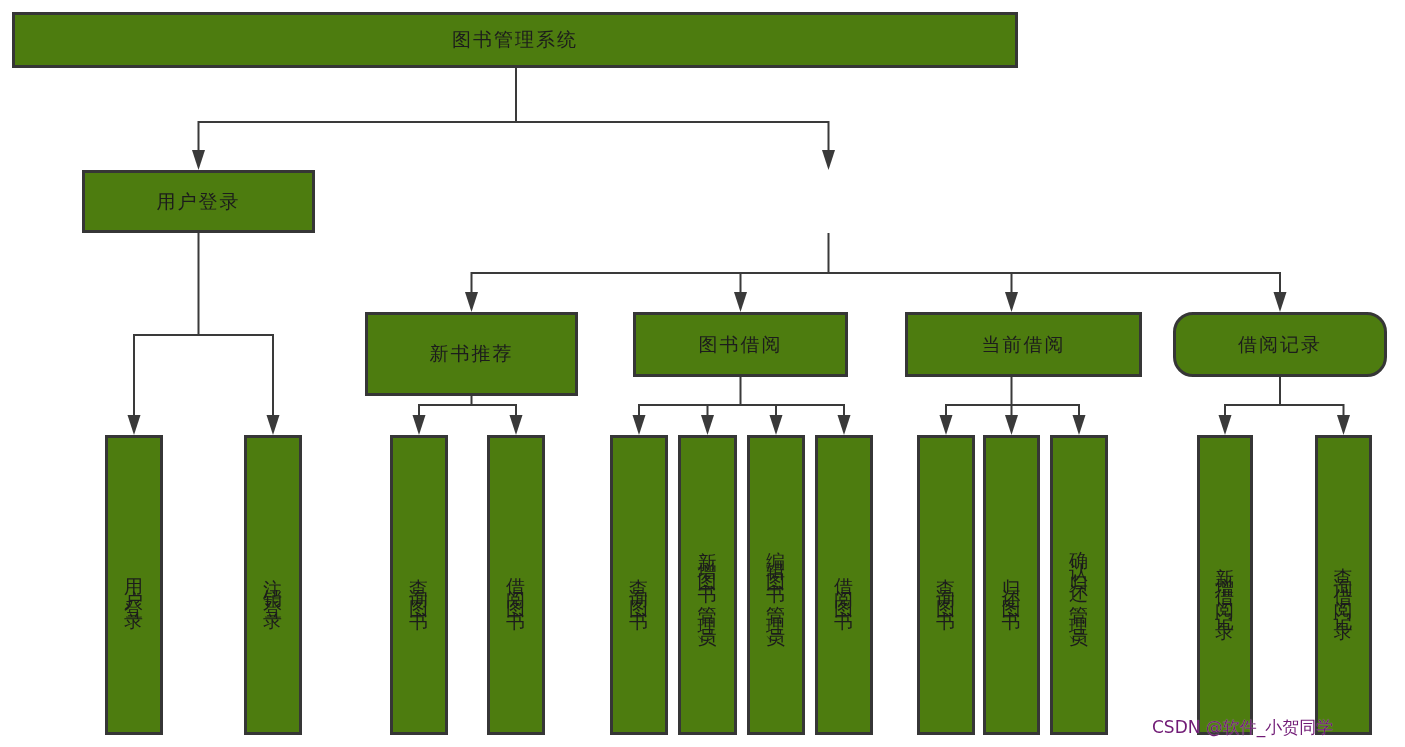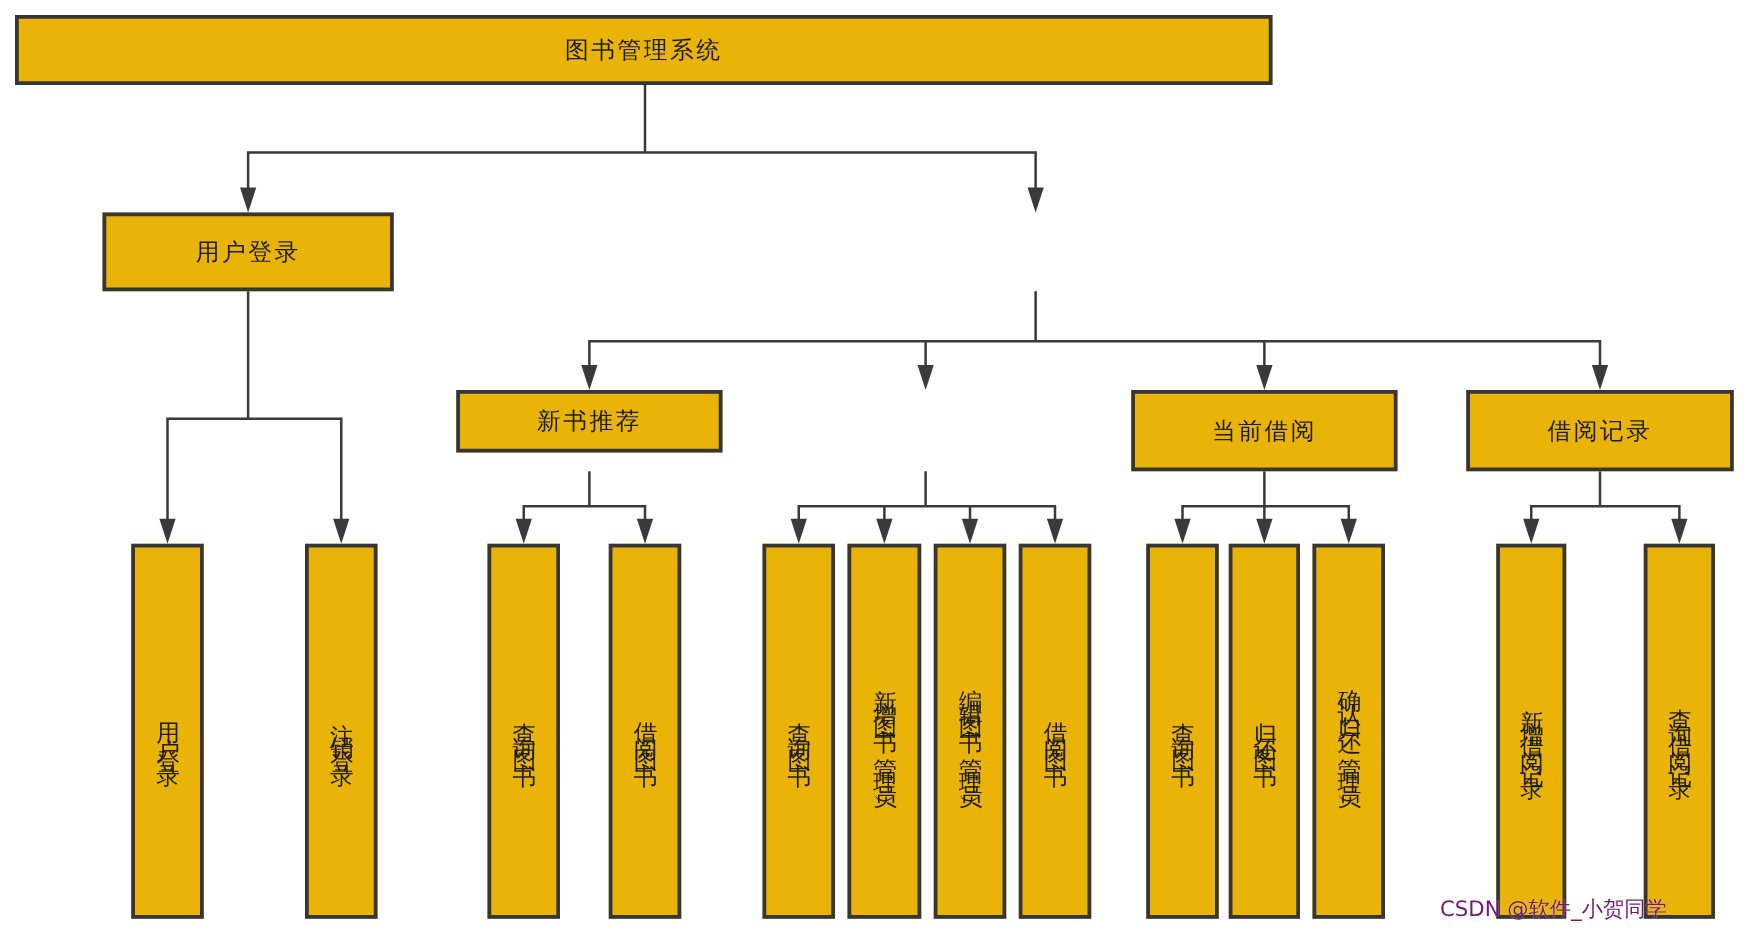--- a/index.html
+++ b/index.html
@@ -17,21 +17,21 @@
   }
   .wires {
     position: absolute;
     left: 0;
     top: 0;
     pointer-events: none;
   }
   .node {
     position: absolute;
     box-sizing: border-box;
-    background: #eab308;
+    background: #4d7c0f;
     border: 3px solid #363636;
     display: flex;
     align-items: center;
     justify-content: center;
     color: #1c1c1c;
   }
   .node.h span {
     font-size: 19px;
     letter-spacing: 2px;
     white-space: nowrap;
@@ -104,27 +104,30 @@
   </svg>
 
   <div class="node h" style="left:12px; top:12px; width:1006px; height:56px;">
     <span>图书管理系统</span>
   </div>
 
   <div class="node h" style="left:82px; top:170px; width:233px; height:63px;">
     <span>用户登录</span>
   </div>
 
-  <div class="node h" style="left:365px; top:312px; width:213px; height:50px;">
+  <div class="node h" style="left:365px; top:312px; width:213px; height:84px;">
     <span>新书推荐</span>
   </div>
-  <div class="node h" style="left:905px; top:312px; width:213px; height:65px;">
+  <div class="node h" style="left:633px; top:312px; width:215px; height:65px;">
+    <span>图书借阅</span>
+  </div>
+  <div class="node h" style="left:905px; top:312px; width:237px; height:65px;">
     <span>当前借阅</span>
   </div>
-  <div class="node h" style="left:1173px; top:312px; width:214px; height:65px;">
+  <div class="node h" style="left:1173px; top:312px; width:214px; height:65px;border-radius:20px;">
     <span>借阅记录</span>
   </div>
 
   <div class="node v" style="left:105px; top:435px; width:58px; height:300px;">
     <span>用户登录</span>
   </div>
   <div class="node v" style="left:244px; top:435px; width:58px; height:300px;">
     <span>注销登录</span>
   </div>
 

